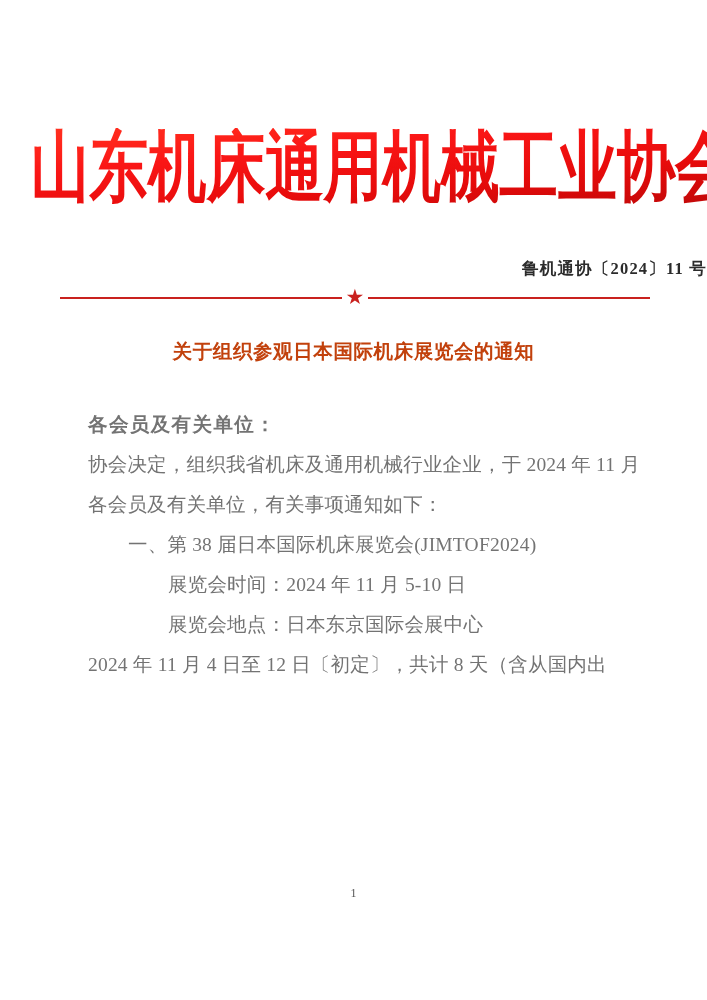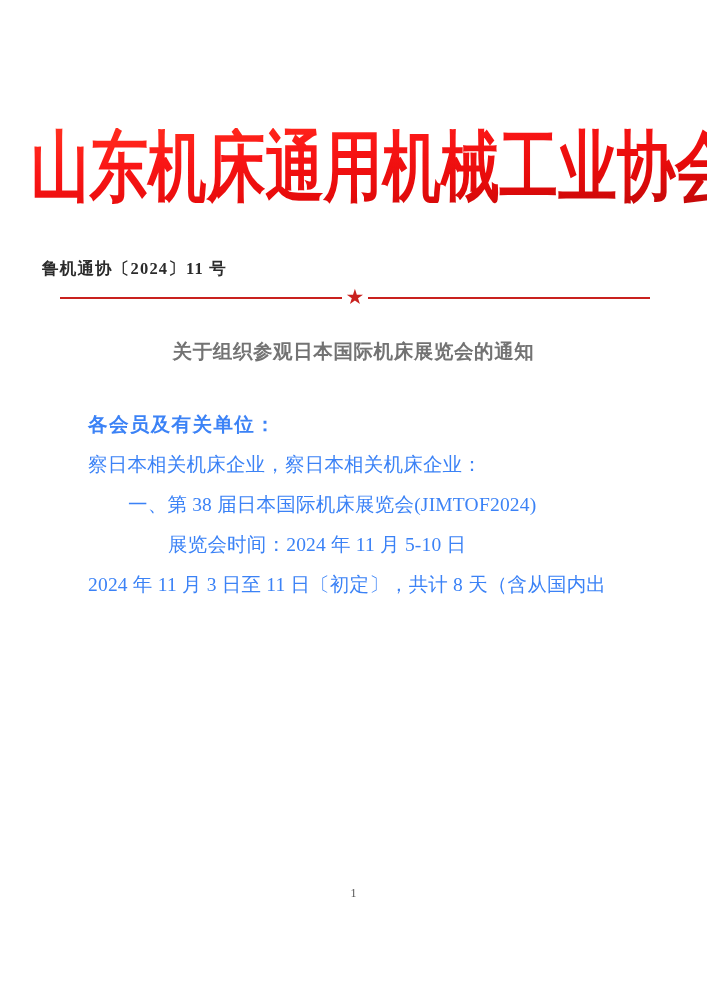--- a/index.html
+++ b/index.html
@@ -48,21 +48,21 @@
     text-shadow: 0 0 0 rgba(0,0,0,0);
     filter: saturate(1.25);
   }
 
   
   .docnum {
     position: absolute;
     top: 258px;
     left: 0;
     right: 0;
-    text-align: left;
+    text-align: right;
     font-family: "Liberation Serif", "DejaVu Serif", serif;
     font-size: 16.5px;
     font-weight: 600;
     color: #2b2b2b;
     letter-spacing: 1.2px;
     white-space: nowrap;
     padding-left: 42px;
   }
 
   
@@ -94,33 +94,33 @@
   
   .subject {
     position: absolute;
     top: 338px;
     left: 0;
     right: 0;
     text-align: center;
     font-family: "DejaVu Sans", "Liberation Sans", sans-serif;
     font-size: 19.5px;
     font-weight: bold;
-    color: #737373;
+    color: #c2410c;
     letter-spacing: 0.6px;
     white-space: nowrap;
   }
 
   
   .body-block {
     position: absolute;
     top: 405px;
     left: 88px;
     width: 544px;
     font-family: "Liberation Serif", "DejaVu Serif", serif;
-    color: #3b82f6;
+    color: #737373;
   }
   .bline {
     font-size: 19.5px;
     line-height: 40px;
     letter-spacing: 0.2px;
     white-space: nowrap;
   }
   .bline.salutation {
     font-weight: bold;
     font-size: 19.5px;
@@ -159,24 +159,26 @@
     <span class="star">★</span>
     <span class="line"></span>
   </div>
 
   <div class="subject">关于组织参观日本国际机床展览会的通知</div>
 
   <div class="body-block">
 
     <div class="bline salutation">各会员及有关单位：</div>
 
-    <div class="bline">察日本相关机床企业，察日本相关机床企业：</div>
+    <div class="bline">协会决定，组织我省机床及通用机械行业企业，于 2024 年 11 月</div>
+    <div class="bline">各会员及有关单位，有关事项通知如下：</div>
 
     <div class="bline indent-item">一、第 38 届日本国际机床展览会(JIMTOF2024)</div>
     <div class="bline indent-sub">展览会时间：2024 年 11 月 5-10 日</div>
+    <div class="bline indent-sub">展览会地点：日本东京国际会展中心</div>
 
-    <div class="bline">2024 年 11 月 3 日至 11 日〔初定〕，共计 8 天（含从国内出</div>
+    <div class="bline">2024 年 11 月 4 日至 12 日〔初定〕，共计 8 天（含从国内出</div>
 
   </div>
 
   <div class="pagenum">1</div>
 
 </div>
 
 </body></html>

